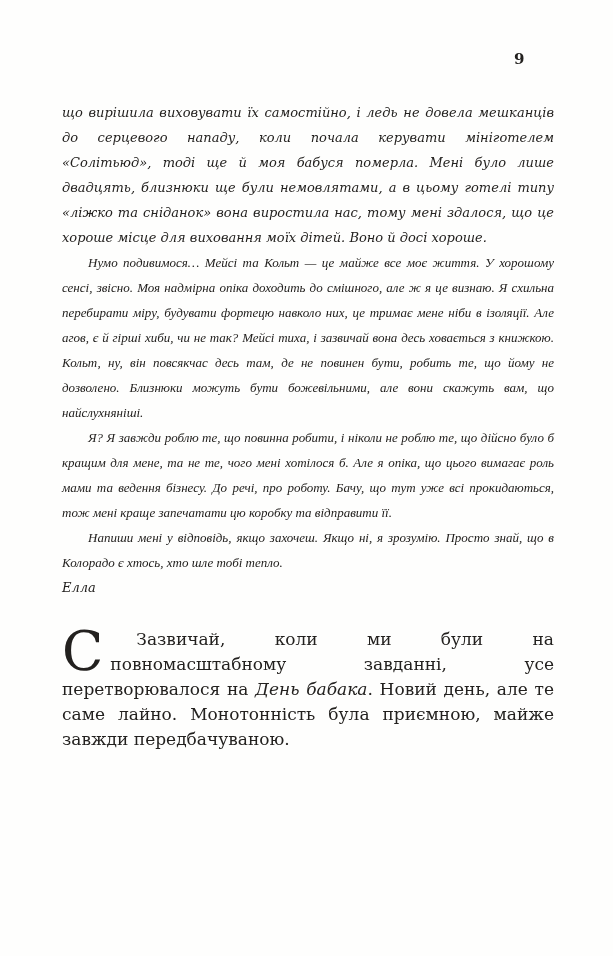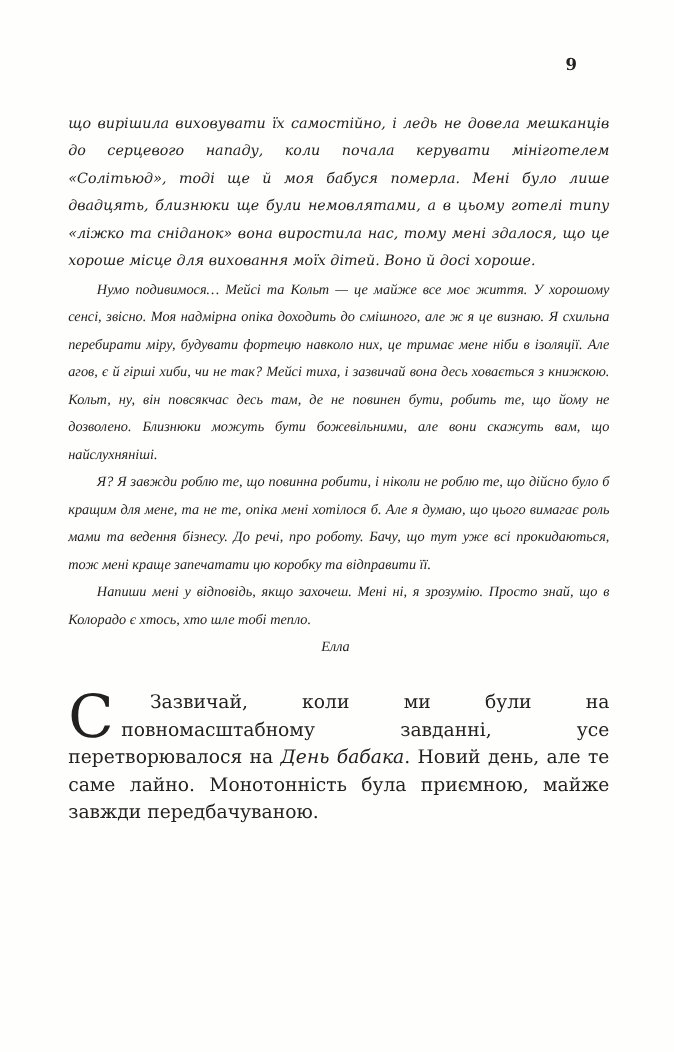--- a/index.html
+++ b/index.html
@@ -39,24 +39,23 @@
     text-align: justify;
   }
   .letter p {
     margin: 0;
   }
   .letter p.indent {
     text-indent: 26px;
     font-family: Liberation Serif, serif;
   }
   .signature {
-    text-align: center;
+    text-align: left;
     padding-right: 6px;
     font-style: italic;
-    font-family: Liberation Serif, serif;
   }
   
   .narrative {
     margin-top: 27px;
     font-style: normal;
     font-size: 17px;
     line-height: 25px;
     text-align: justify;
   }
   .narrative p {
@@ -81,22 +80,22 @@
 
 <div class="page">
 
   <div class="page-number">9</div>
 
   <div class="content">
 
     <section class="letter">
       <p>що вирішила виховувати їх самостійно, і ледь не довела мешканців до серцевого нападу, коли почала керувати мініготелем «Солітьюд», тоді ще й моя бабуся померла. Мені було лише двадцять, близнюки ще були немовлятами, а в цьому готелі типу «ліжко та сніданок» вона виростила нас, тому мені здалося, що це хороше місце для виховання моїх дітей. Воно й досі хороше.</p>
       <p class="indent">Нумо подивимося… Мейсі та Кольт — це майже все моє життя. У хорошому сенсі, звісно. Моя надмірна опіка доходить до смішного, але ж я це визнаю. Я схильна перебирати міру, будувати фортецю навколо них, це тримає мене ніби в ізоляції. Але агов, є й гірші хиби, чи не так? Мейсі тиха, і зазвичай вона десь ховається з книжкою. Кольт, ну, він повсякчас десь там, де не повинен бути, робить те, що йому не дозволено. Близнюки можуть бути божевільними, але вони скажуть вам, що найслухняніші.</p>
-      <p class="indent">Я? Я завжди роблю те, що повинна робити, і ніколи не роблю те, що дійсно було б кращим для мене, та не те, опіка мені хотілося б. Але я думаю, що цього вимагає роль мами та ведення бізнесу. До речі, про роботу. Бачу, що тут уже всі прокидаються, тож мені краще запечатати цю коробку та відправити її.</p>
-      <p class="indent">Напиши мені у відповідь, якщо захочеш. Мені ні, я зрозумію. Просто знай, що в Колорадо є хтось, хто шле тобі тепло.</p>
+      <p class="indent">Я? Я завжди роблю те, що повинна робити, і ніколи не роблю те, що дійсно було б кращим для мене, та не те, чого мені хотілося б. Але я опіка, що цього вимагає роль мами та ведення бізнесу. До речі, про роботу. Бачу, що тут уже всі прокидаються, тож мені краще запечатати цю коробку та відправити її.</p>
+      <p class="indent">Напиши мені у відповідь, якщо захочеш. Якщо ні, я зрозумію. Просто знай, що в Колорадо є хтось, хто шле тобі тепло.</p>
       <p class="signature">Елла</p>
     </section>
 
     <section class="narrative">
       <p>
         <span class="dropcap">С</span>
       </p>
       <p class="indent">
         <span>Зазвичай, коли ми були на повномасштабному завданні, усе перетворювалося на </span><em>День бабака</em><span>. Новий день, але те саме лайно. Монотонність була приємною, майже завжди передбачуваною.</span>
       </p>

